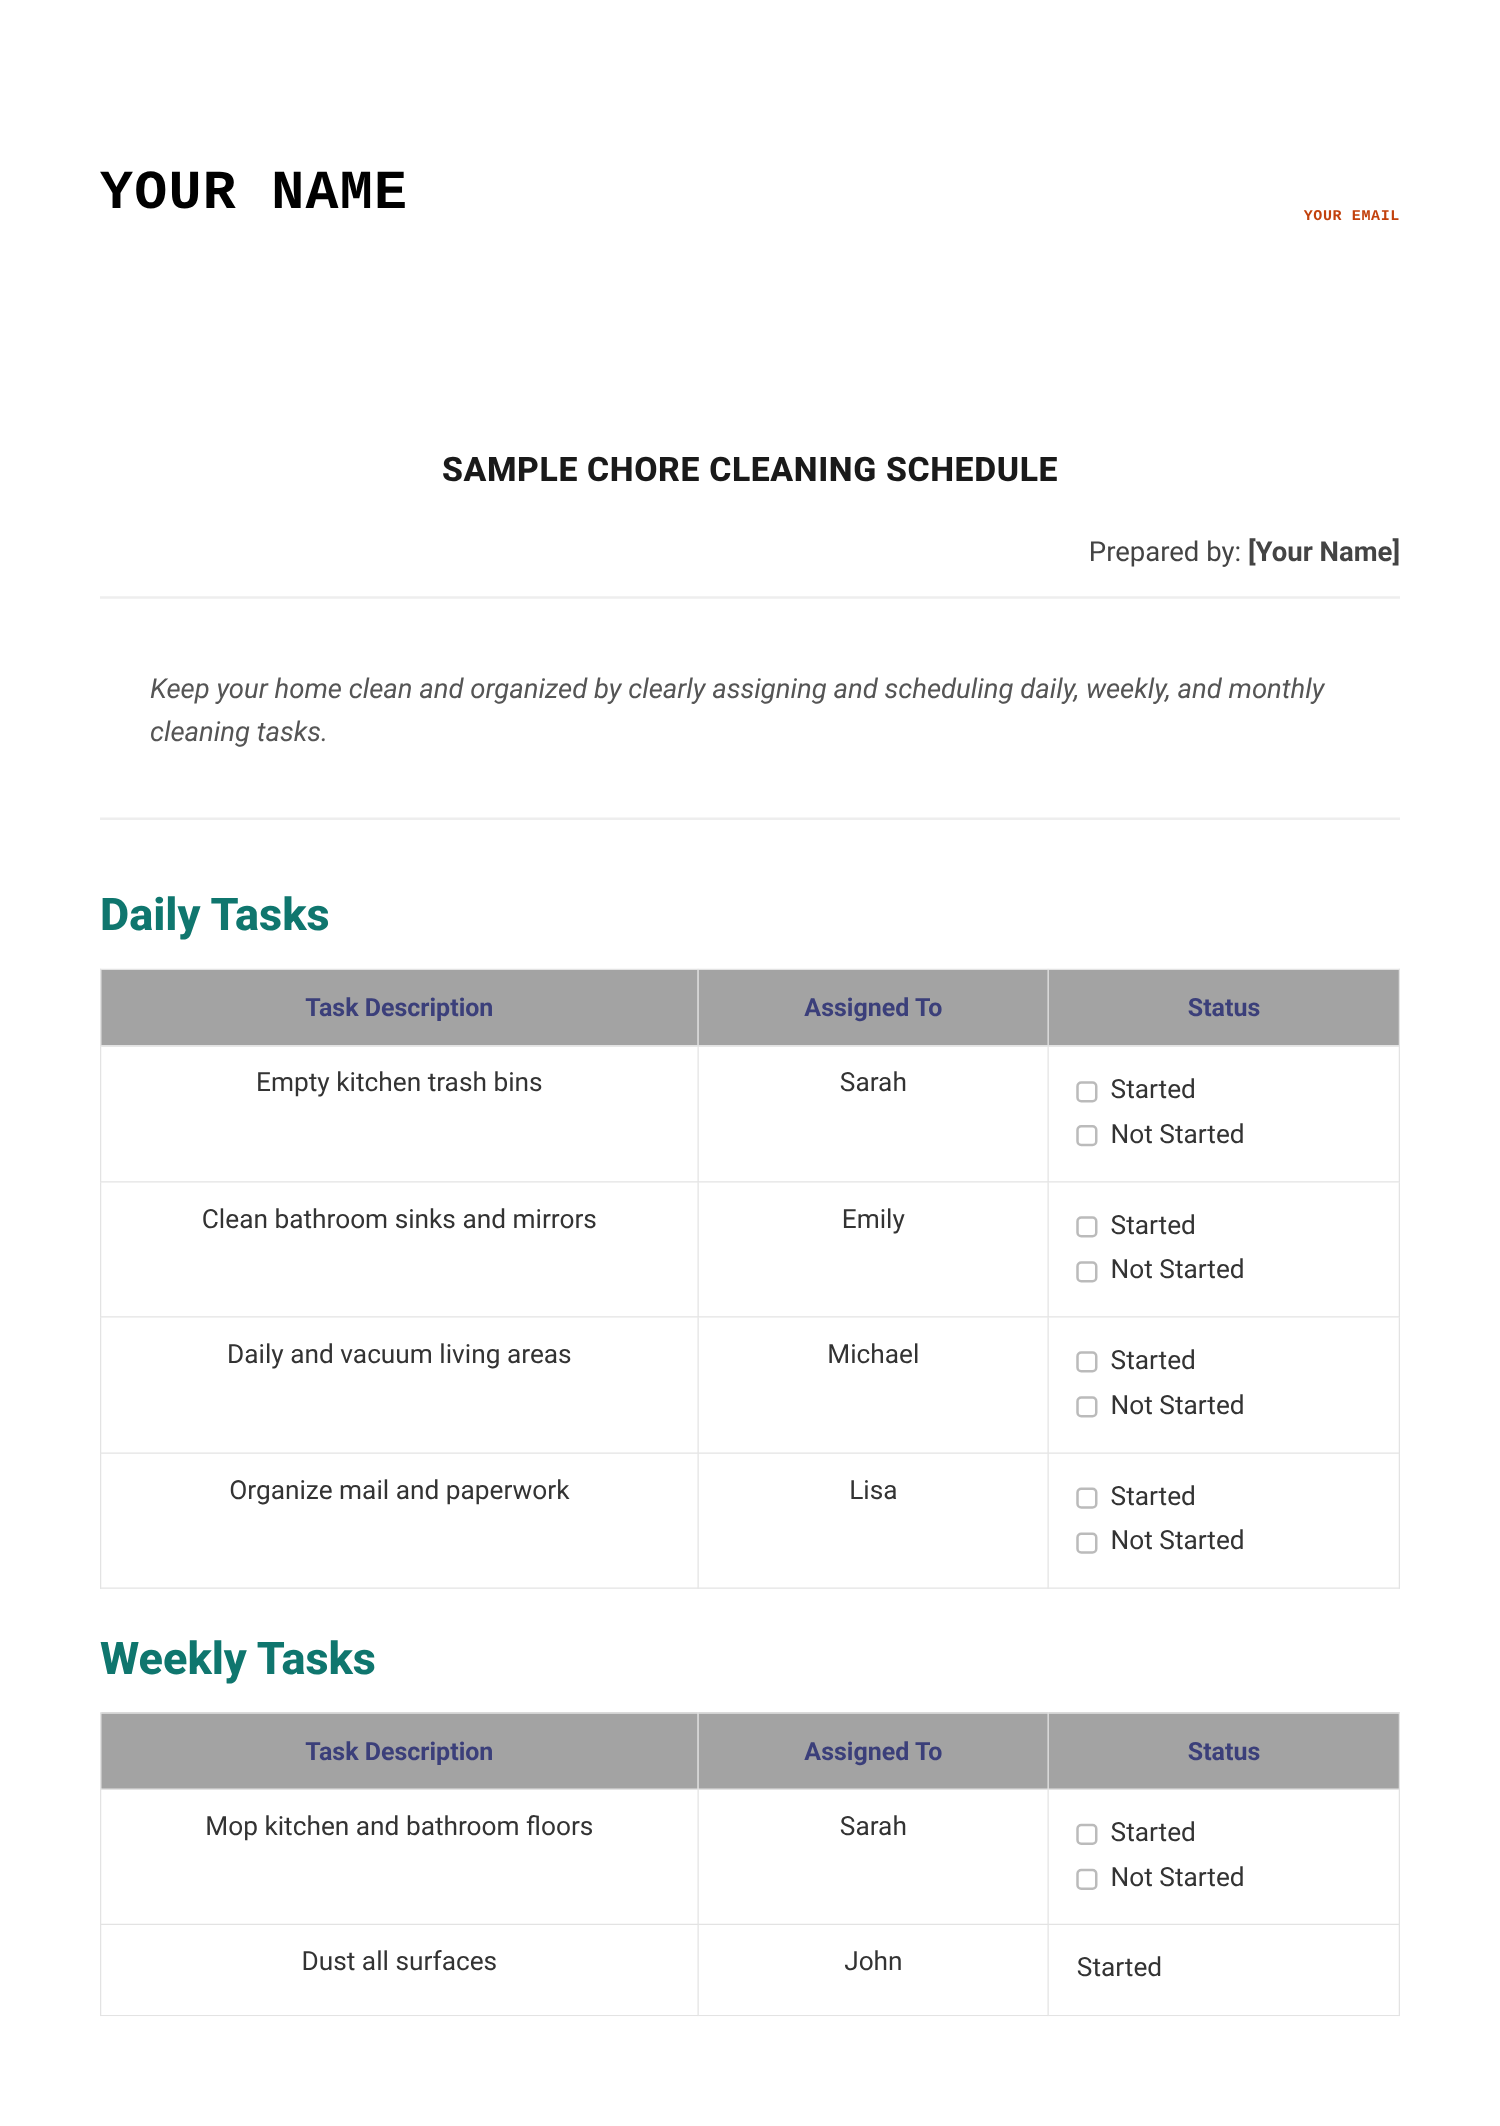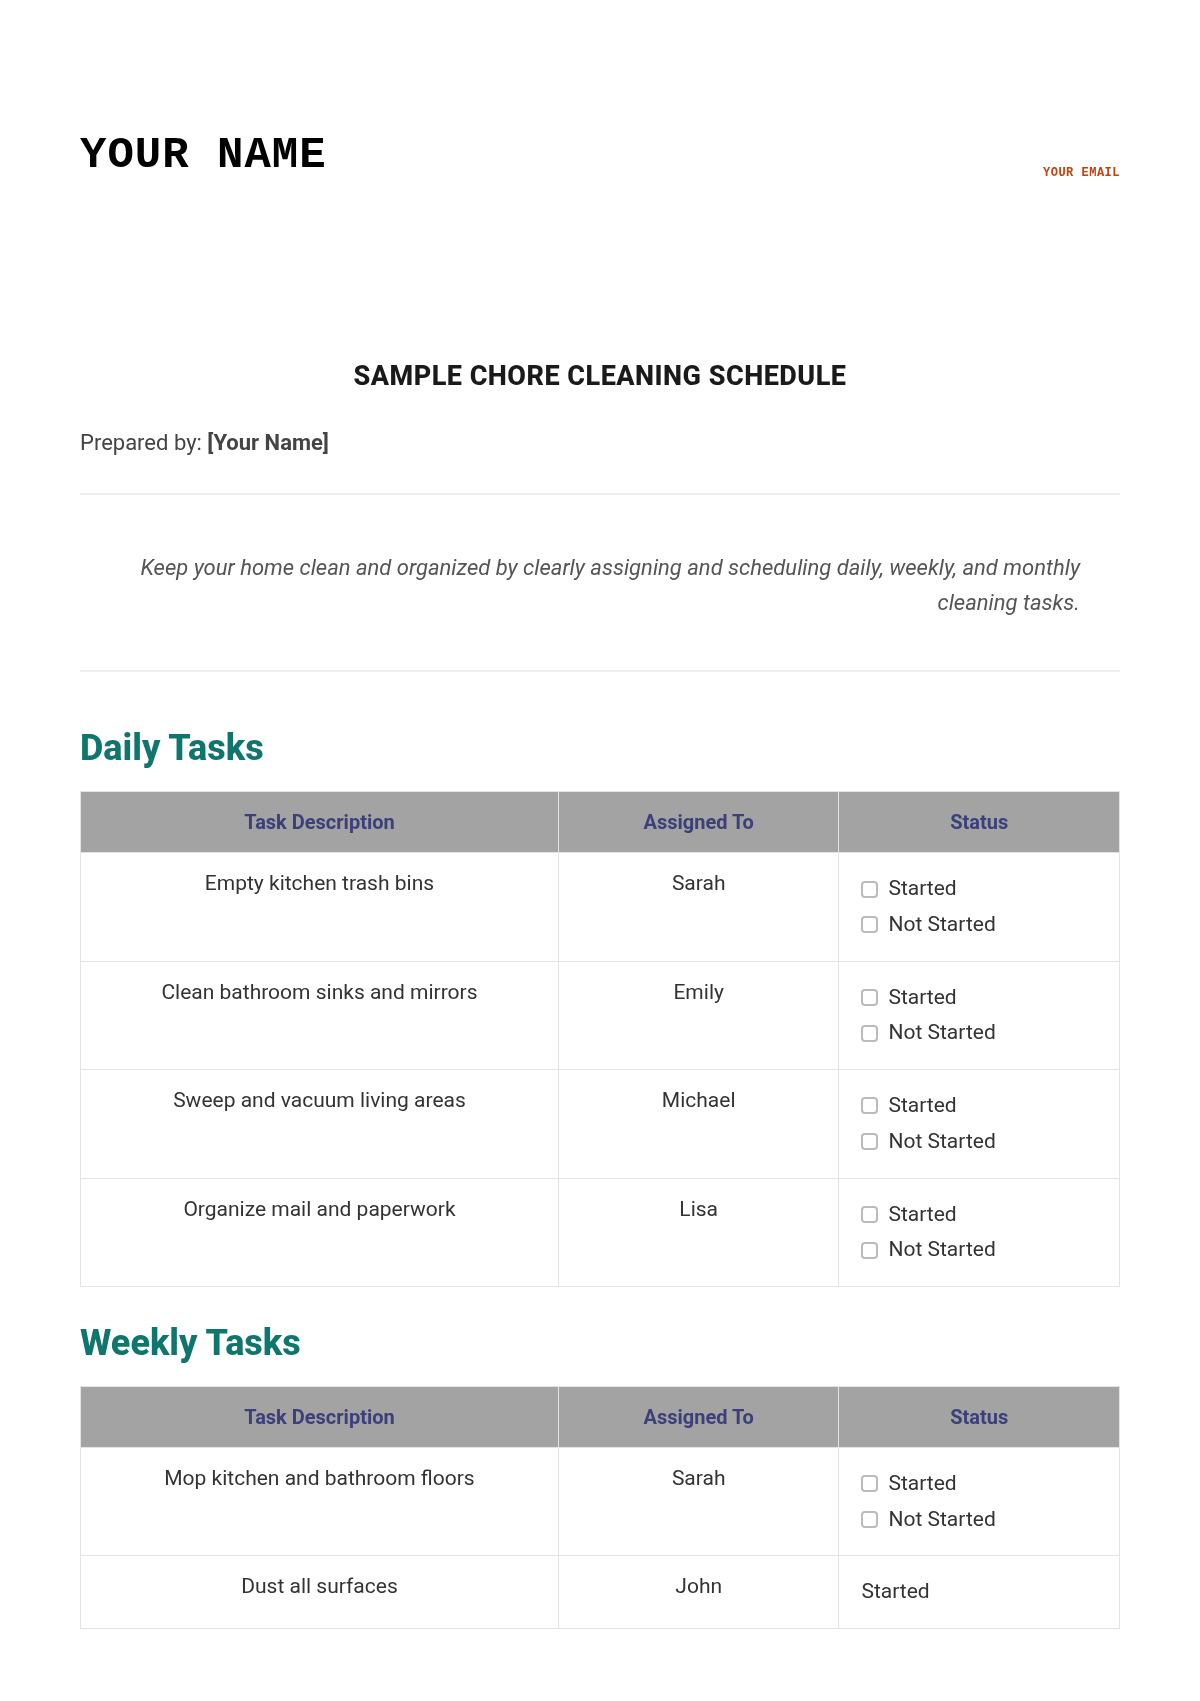--- a/index.html
+++ b/index.html
@@ -34,34 +34,34 @@
   }
   .title {
     text-align: center;
     font-size: 27px;
     font-weight: 800;
     letter-spacing: 0.5px;
     color: #1a1a1a;
     margin-bottom: 38px;
   }
   .prepared {
-    text-align: left;
+    text-align: right;
     font-size: 22px;
     color: #444;
-    margin-bottom: 38px;
+    margin-bottom: 22px;
   }
   .prepared .label { font-weight: 400; }
   .prepared .value { font-weight: 700; }
   .rule {
     border: none;
     border-top: 2px solid #eeeeee;
     margin: 0 0 55px 0;
   }
   .intro {
-    text-align: right;
+    text-align: left;
     font-size: 22px;
     font-style: italic;
     color: #555;
     line-height: 1.6;
     max-width: 960px;
     margin: 0 auto 50px auto;
   }
   .section-title {
     font-size: 36px;
     font-weight: 800;
@@ -172,21 +172,21 @@
                 <span class="chk"></span>
                 <span>Started</span>
               </div>
               <div class="status-line">
                 <span class="chk"></span>
                 <span>Not Started</span>
               </div>
             </td>
           </tr>
           <tr>
-            <td>Sweep and vacuum living areas</td>
+            <td>Daily and vacuum living areas</td>
             <td>Michael</td>
             <td class="status-cell">
               <div class="status-line">
                 <span class="chk"></span>
                 <span>Started</span>
               </div>
               <div class="status-line">
                 <span class="chk"></span>
                 <span>Not Started</span>
               </div>

